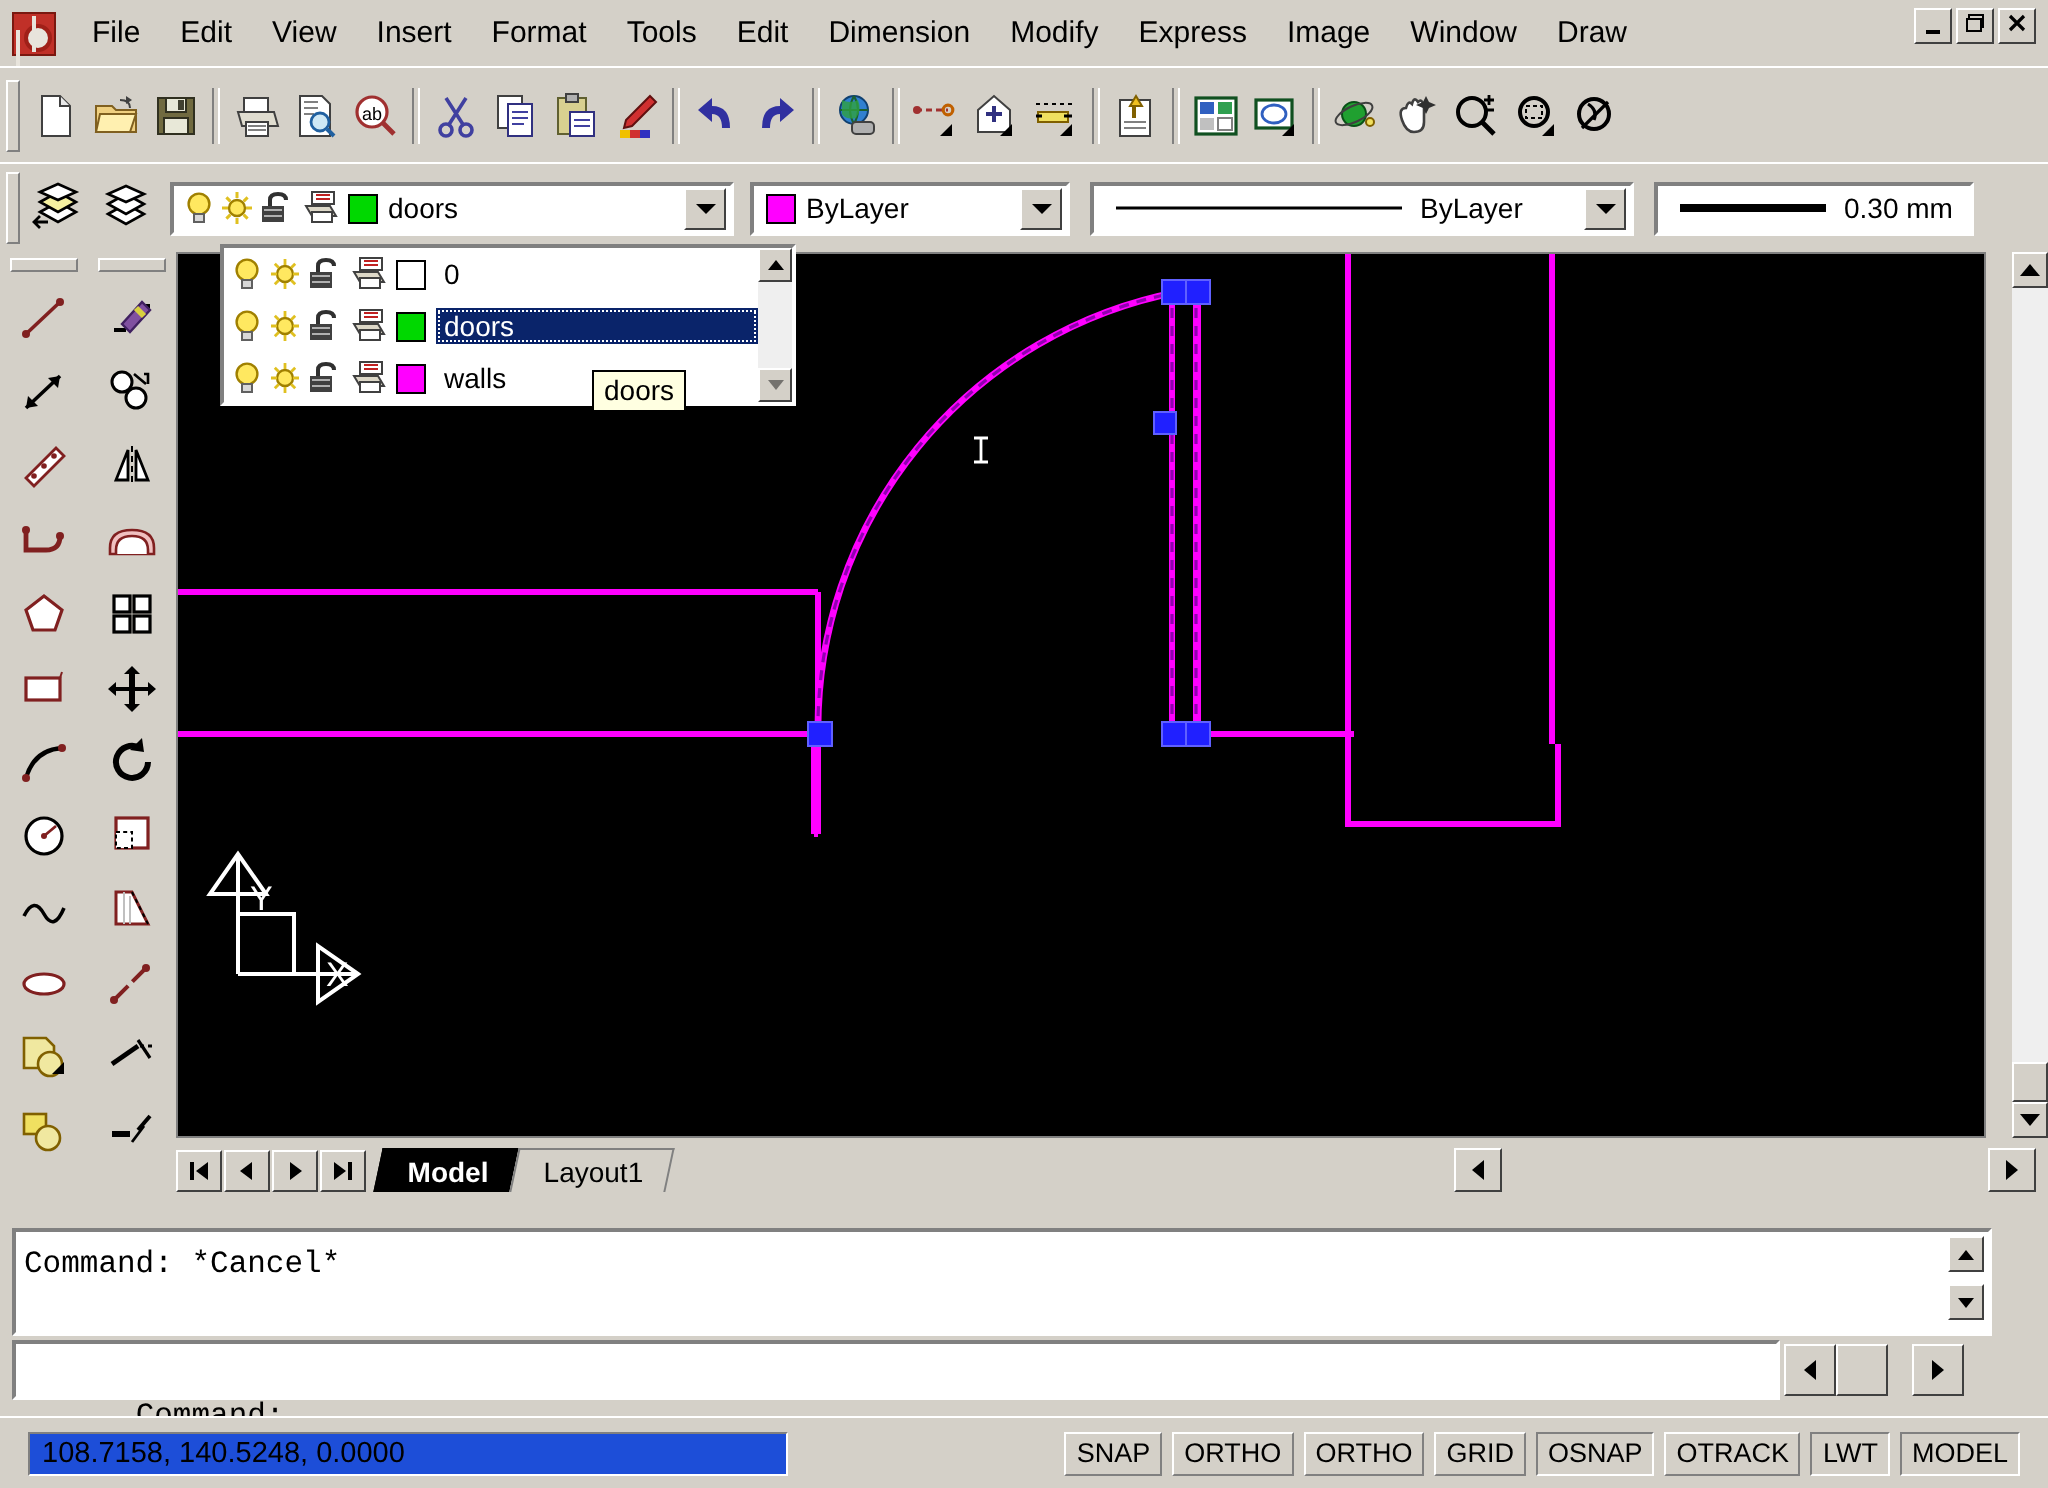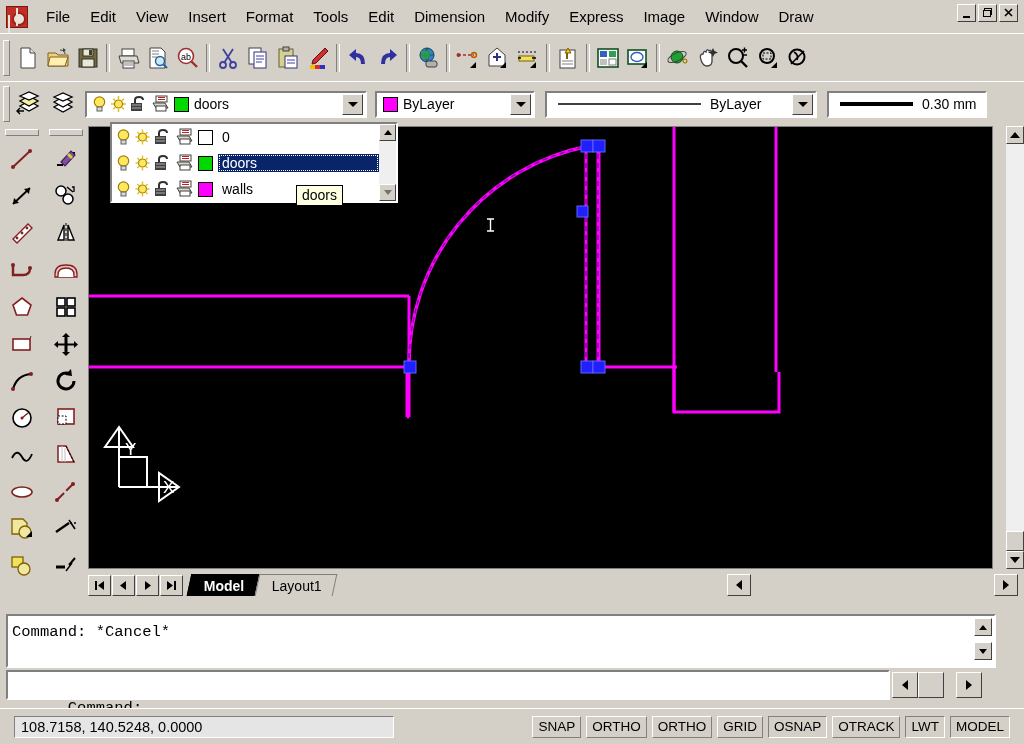--- a/index.html
+++ b/index.html
@@ -224,21 +224,21 @@
     border: 1px solid; border-color: #fff #404040 #404040 #fff; flex: 0 0 auto;}
 
   
   .statusbar {
     position: absolute; left: 0; bottom: 0; width: 1024px; height: 36px;
     background: #d4d0c8; border-top: 1px solid #fff;
     display: flex; align-items: center;
   }
   .coord {
     margin-left: 14px; height: 22px; min-width: 380px;
-    background: #e5e5e5;
+    background: #1d4ed8;
     border: 1px solid; border-color: #808080 #fff #fff #808080;
     display: flex; align-items: center; padding-left: 6px;
     font-size: 14.5px; color: #000; flex: 0 0 auto;
   }
   .stbtn {
     height: 22px; padding: 0 5px; margin-left: 5px;
     display: flex; align-items: center; justify-content: center;
     font-size: 13.5px; color: #000; flex: 0 0 auto;
     background: #d4d0c8;
     border: 1px solid; border-color: #fff #808080 #808080 #fff;

